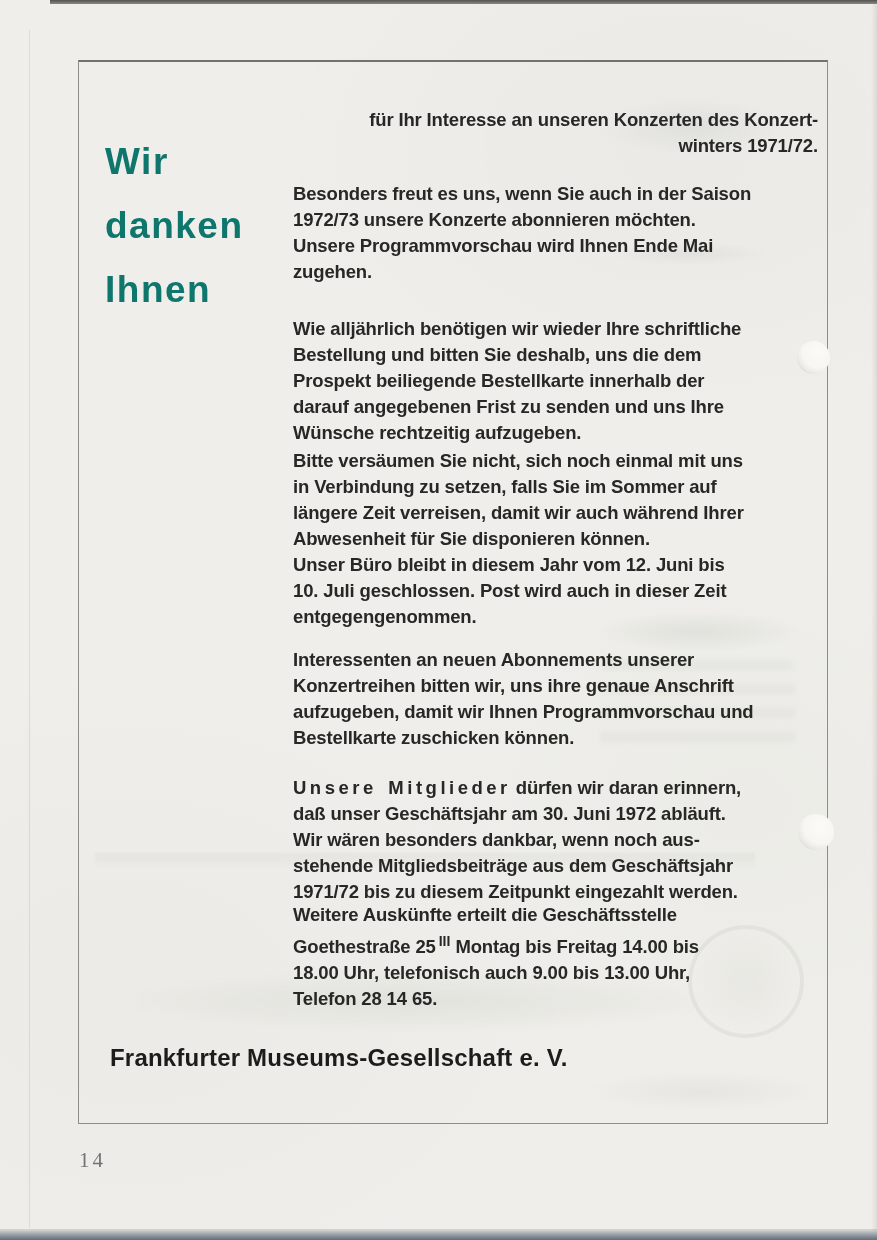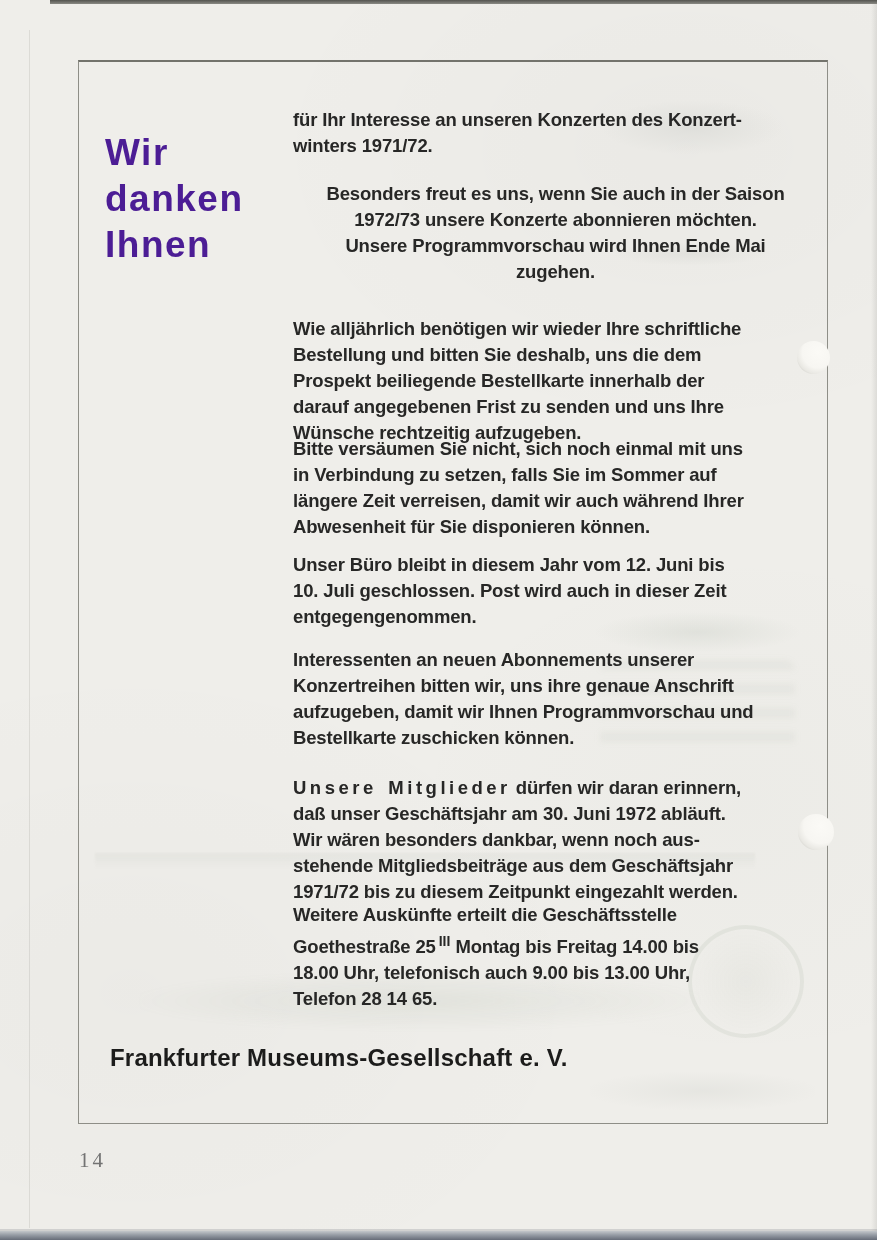--- a/index.html
+++ b/index.html
@@ -50,37 +50,37 @@
   
   .punch{
     position:absolute;border-radius:50%;z-index:6;
     background:radial-gradient(circle at 64% 34%, #fbfaf6 0%, #f7f6f2 52%, #e9e8e3 72%, #b7b6af 96%, #a7a6a0 100%);
   }
   .punch.p1{left:797px;top:341px;width:33px;height:33px;}
   .punch.p2{left:798px;top:814px;width:36px;height:36px;}
   
   .heading{
     position:absolute;left:105px;top:105px;
-    font-size:37px;line-height:46px;font-weight:bold;
-    letter-spacing:1.5px;color:#4c1d95;
+    font-size:37px;line-height:64px;font-weight:bold;
+    letter-spacing:1.5px;color:#0f766e;
     white-space:pre-line;
   }
   
   .para{
     position:absolute;left:293px;width:525px;
     font-size:18.5px;line-height:26px;font-weight:bold;
     letter-spacing:-0.15px;color:#272726;
     white-space:pre-line;margin:0;
   }
   .para .spaced{letter-spacing:3.5px;word-spacing:3px;}
   .para .sup{
     font-size:14px;vertical-align:7px;letter-spacing:0;
     margin-left:3px;
   }
-  .p1{top:107px;} .p2{top:181px;text-align:center;} .p3{top:296px;margin-top:20px;} .p4{top:436px;}
+  .p1{top:107px;text-align:right;} .p2{top:181px;} .p3{top:296px;margin-top:20px;} .p4{top:448px;}
   .p5{top:552px;} .p6{top:647px;} .p7{top:763px;margin-top:12px;} .p8{top:902px;}
   
   .footer-org{
     position:absolute;left:110px;top:1044px;
     font-size:24px;font-weight:bold;letter-spacing:0.2px;color:#1c1c1b;
   }
   
   .page-number{
     position:absolute;left:79px;top:1148px;
     font-family:"Liberation Serif","DejaVu Serif",serif;

